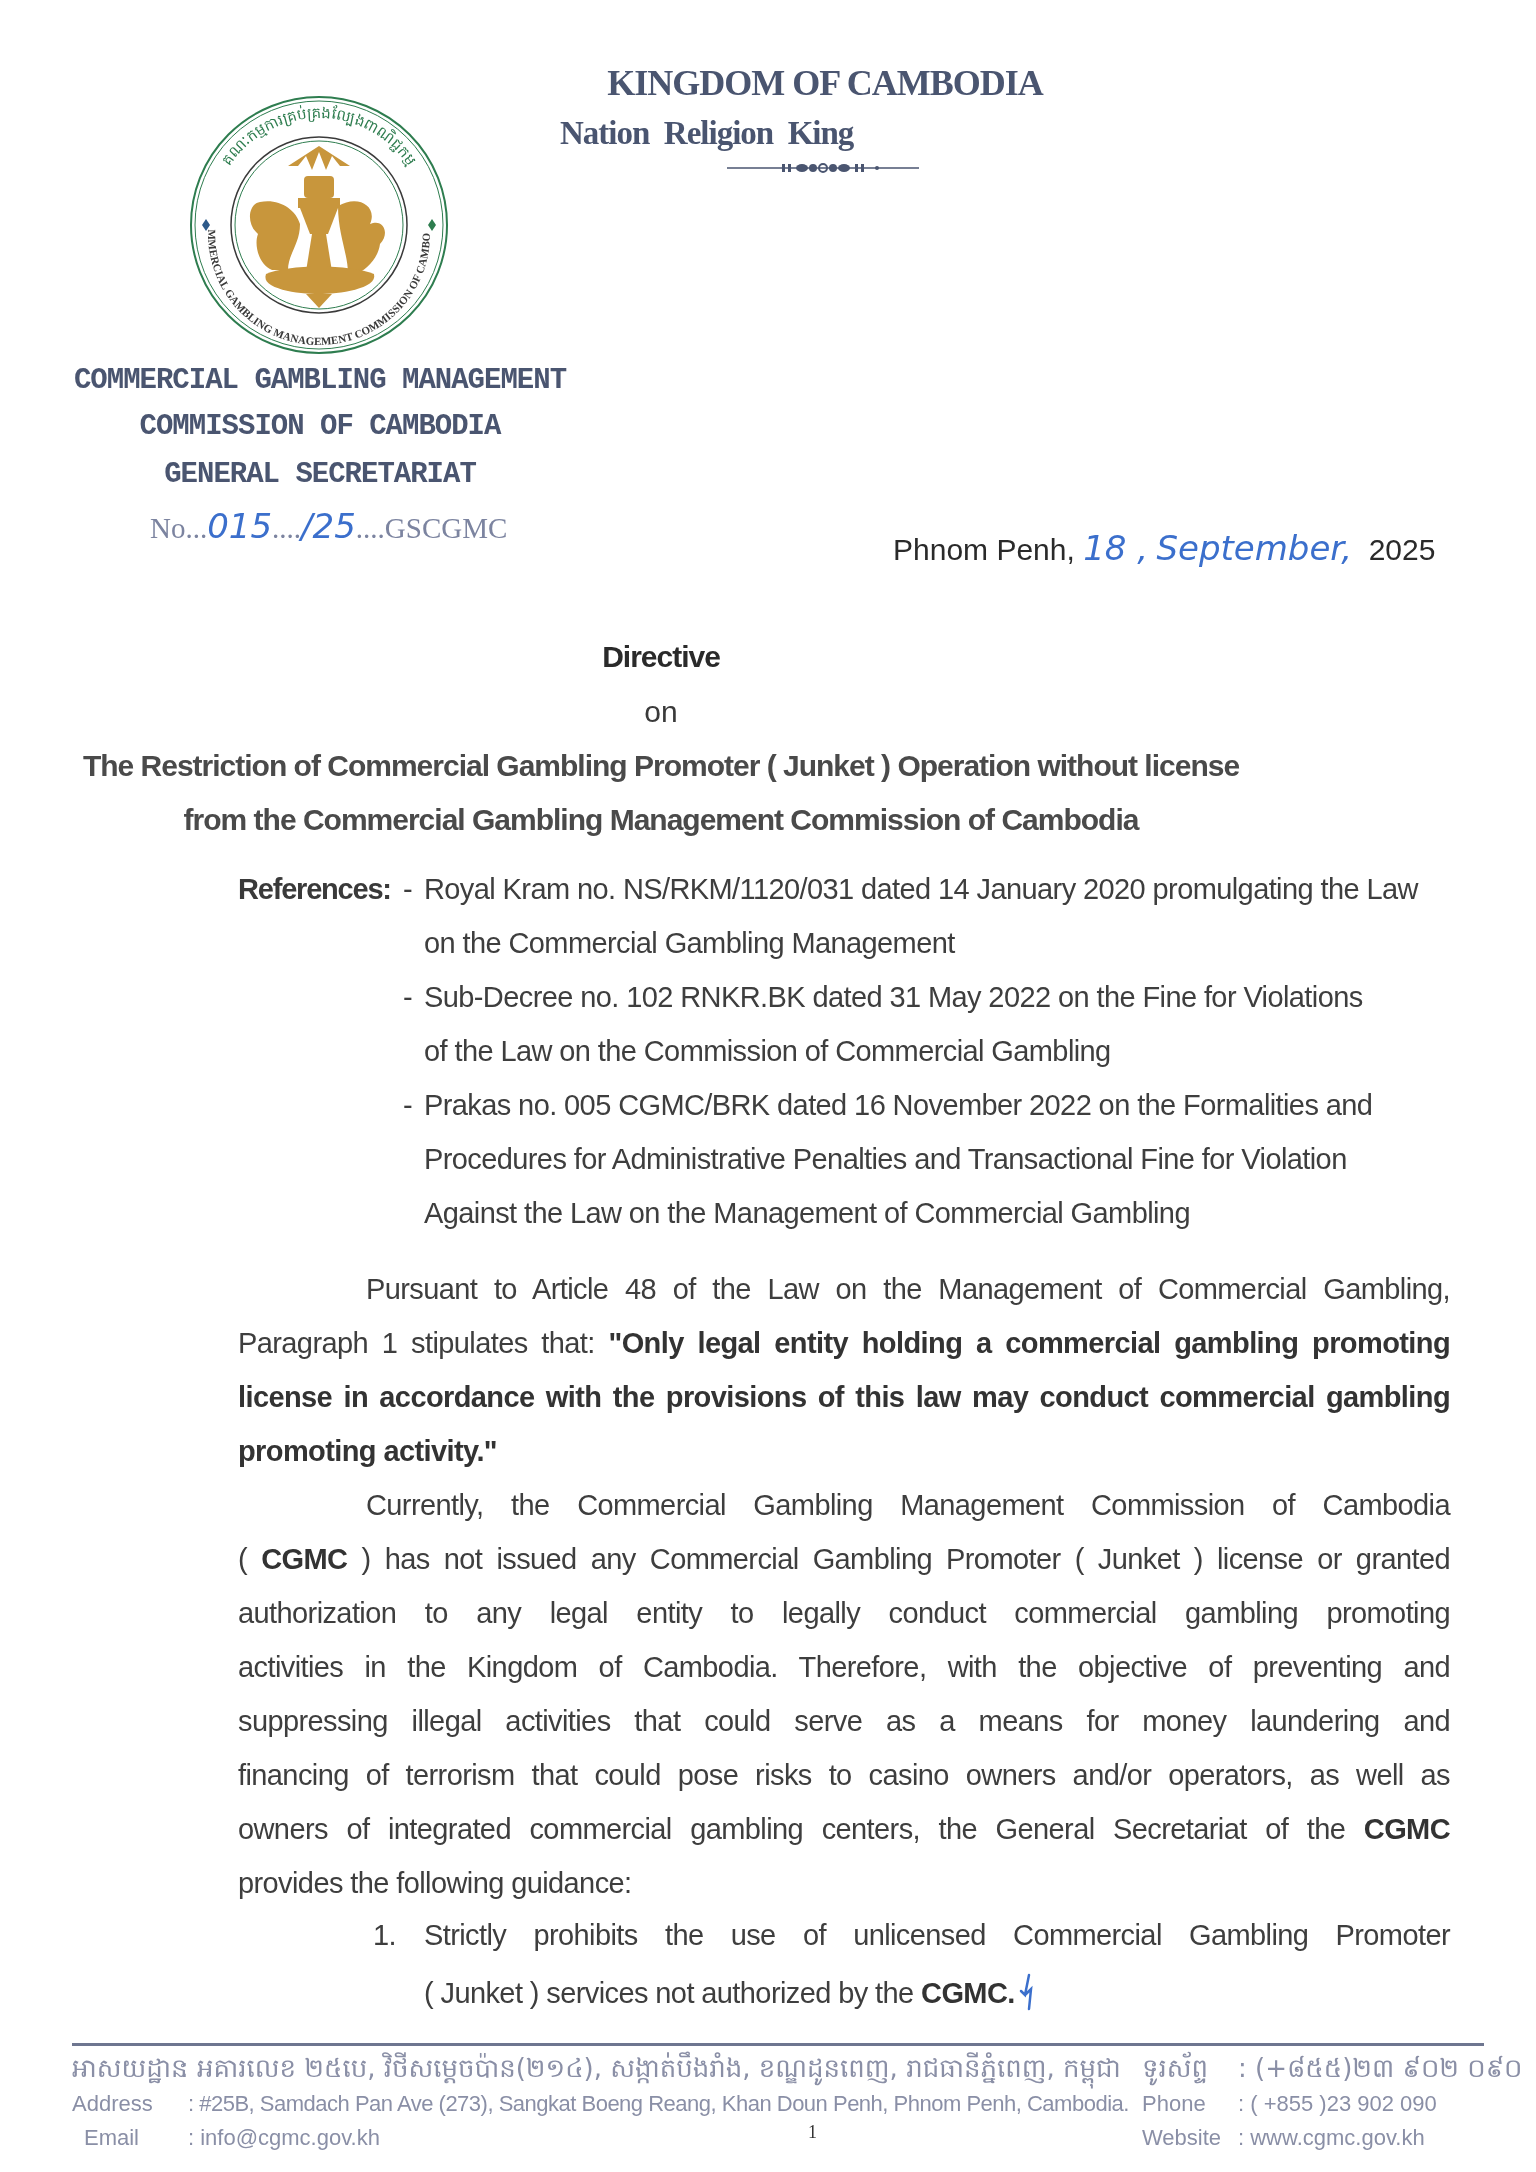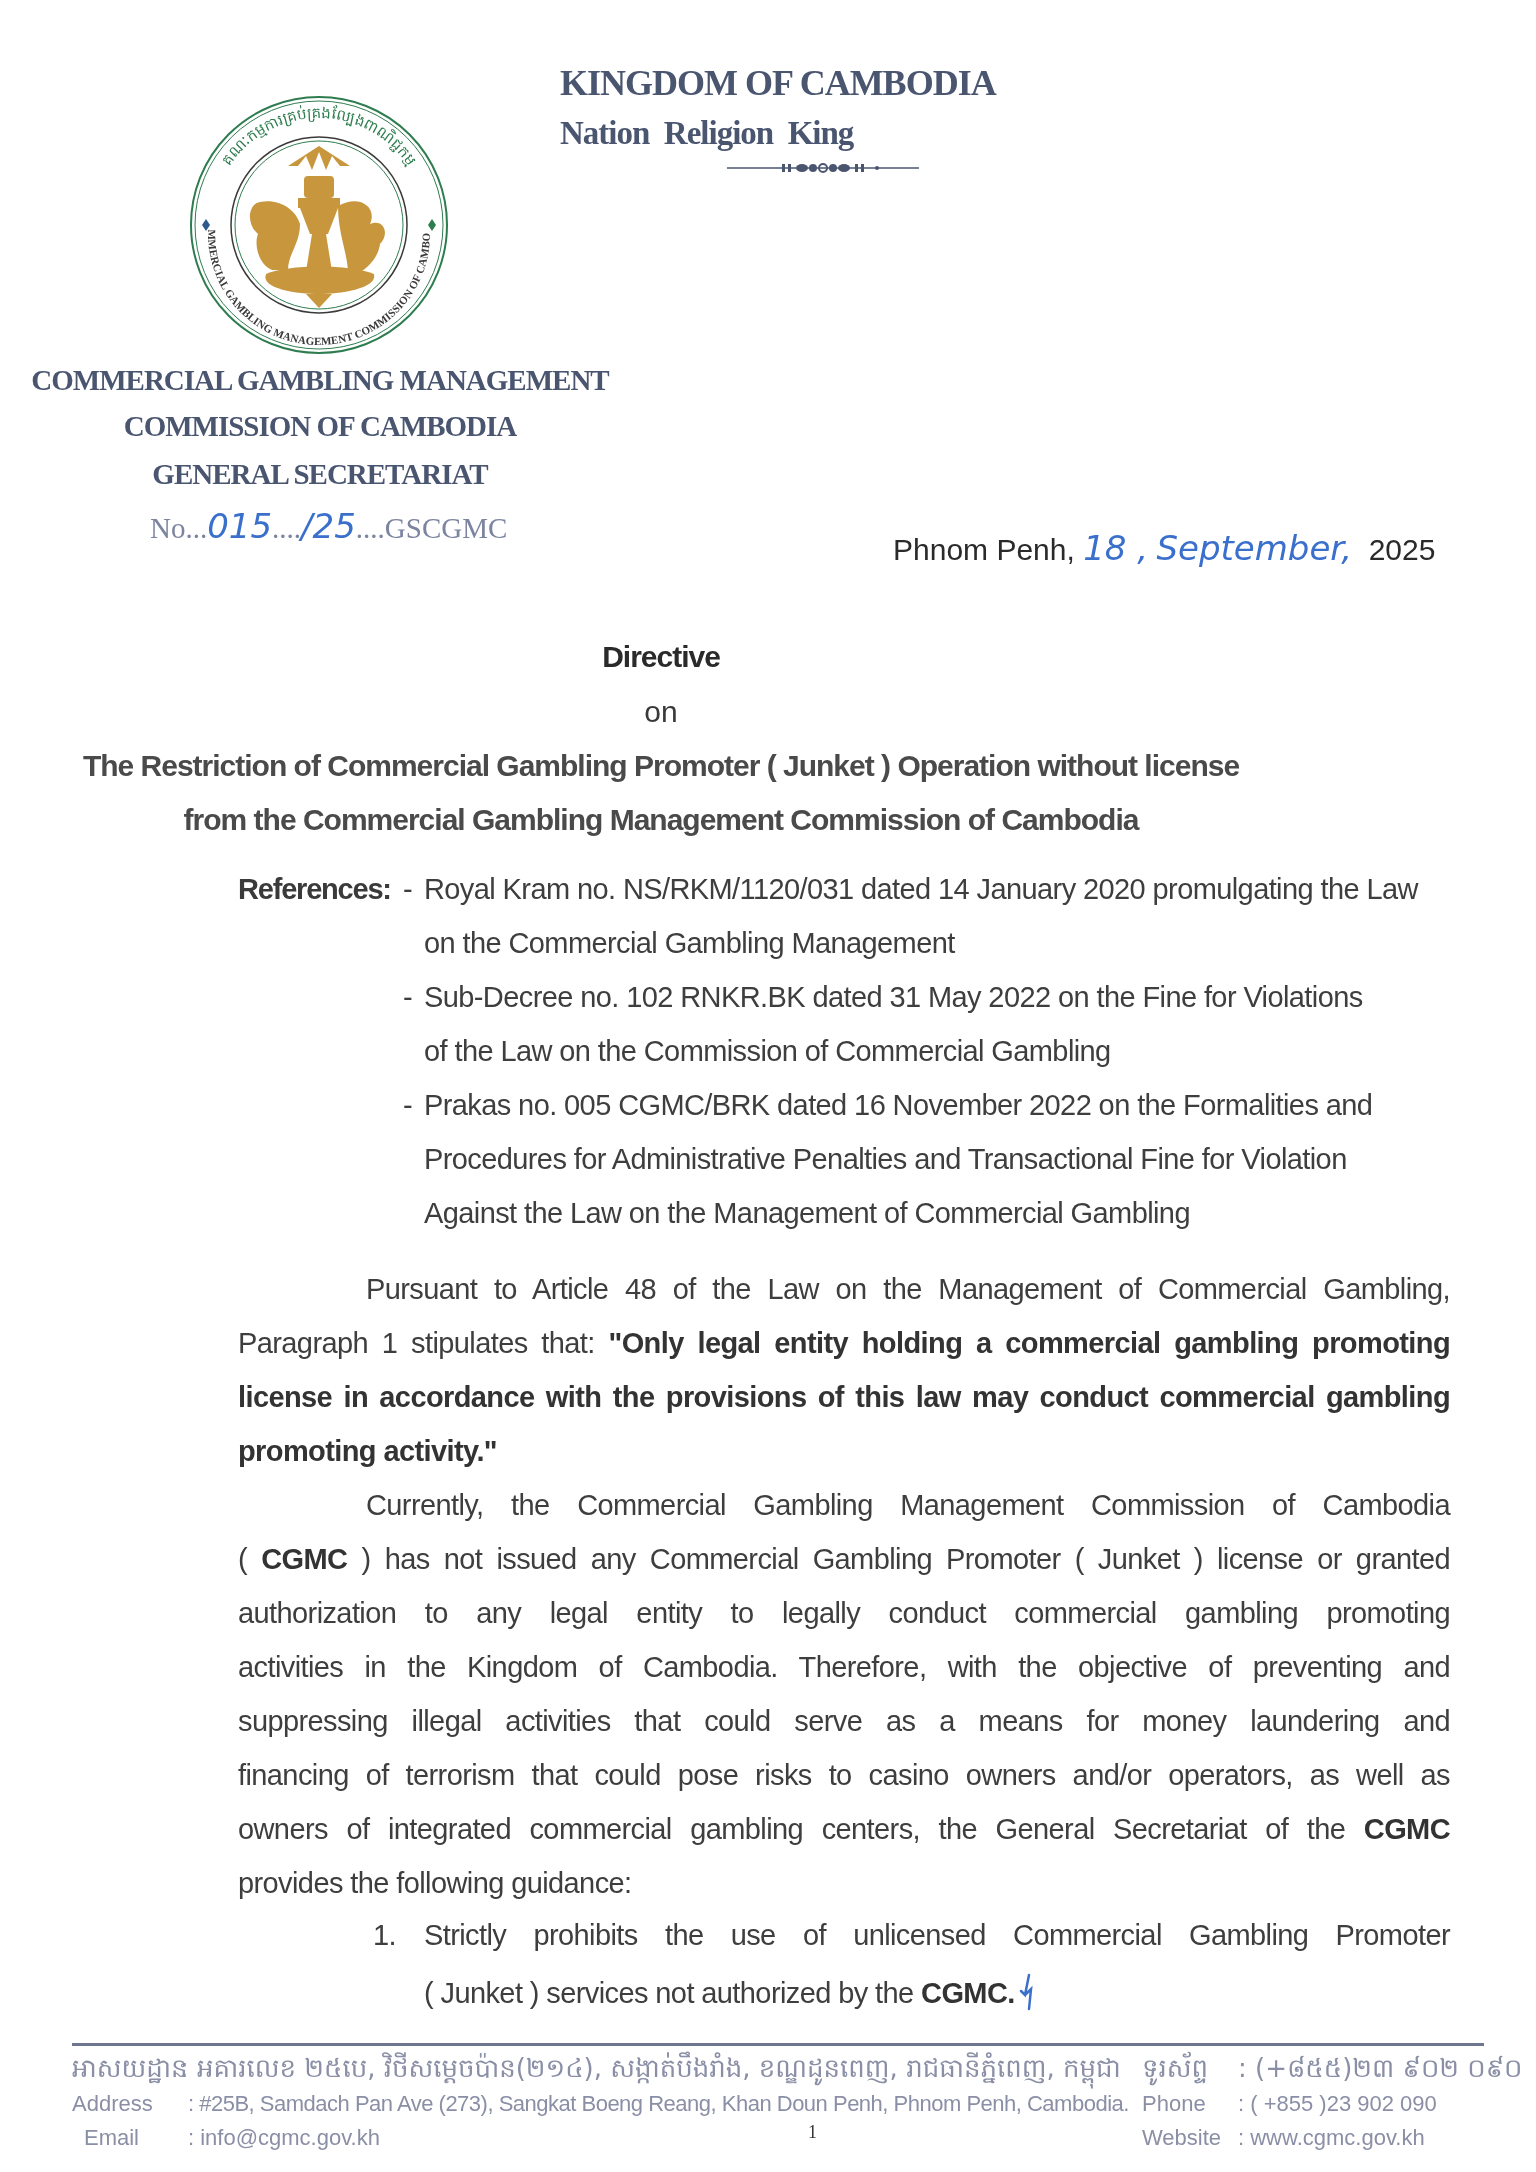--- a/index.html
+++ b/index.html
@@ -1,27 +1,27 @@
 <!DOCTYPE html>
 <html><head>
 <meta charset="utf-8">
 <style>
   html, body { margin: 0; padding: 0; background: #ffffff; }
   body { width: 1536px; height: 2172px; position: relative; overflow: hidden;
          font-family: "Liberation Sans", sans-serif; color: #3a3a3a; }
   .abs { position: absolute; }
   .serif-head { font-family: "Liberation Serif", serif; font-weight: bold; color: #4a5570; letter-spacing: -1px; }
   
-  #kingdom { left: 560px; top: 62px; width: 530px; text-align: left; font-size: 36px; }
+  #kingdom { left: 560px; top: 62px; width: 530px; text-align: center; font-size: 36px; }
   #motto { left: 560px; top: 108px; width: 530px; font-size: 33px; margin-top: 7px; }
   #ornament { left: 727px; top: 160px; width: 192px; height: 16px; }
   
   #seal { left: 188px; top: 94px; width: 262px; height: 262px; }
   
-  .org { left: 0; width: 640px; text-align: center; font-size: 29px; }
+  .org { left: 0; width: 640px; text-align: center; font-size: 29px; font-family: Liberation Mono, monospace; }
   #org1 { top: 364px; }
   #org2 { top: 410px; }
   #org3 { top: 458px; }
   #docno { left: 150px; top: 506px; font-family: "Liberation Serif", serif; font-size: 29px; color: #7c84a0; }
   .hand { font-family: "DejaVu Sans", sans-serif; font-style: italic; color: #3b6fcc; }
   #docno .hand { font-size: 34px; }
   
   #dateline { left: 893px; top: 528px; font-size: 30px; color: #2a2a2a; white-space: nowrap; }
   #dateline .hand { font-size: 34px; }
   

